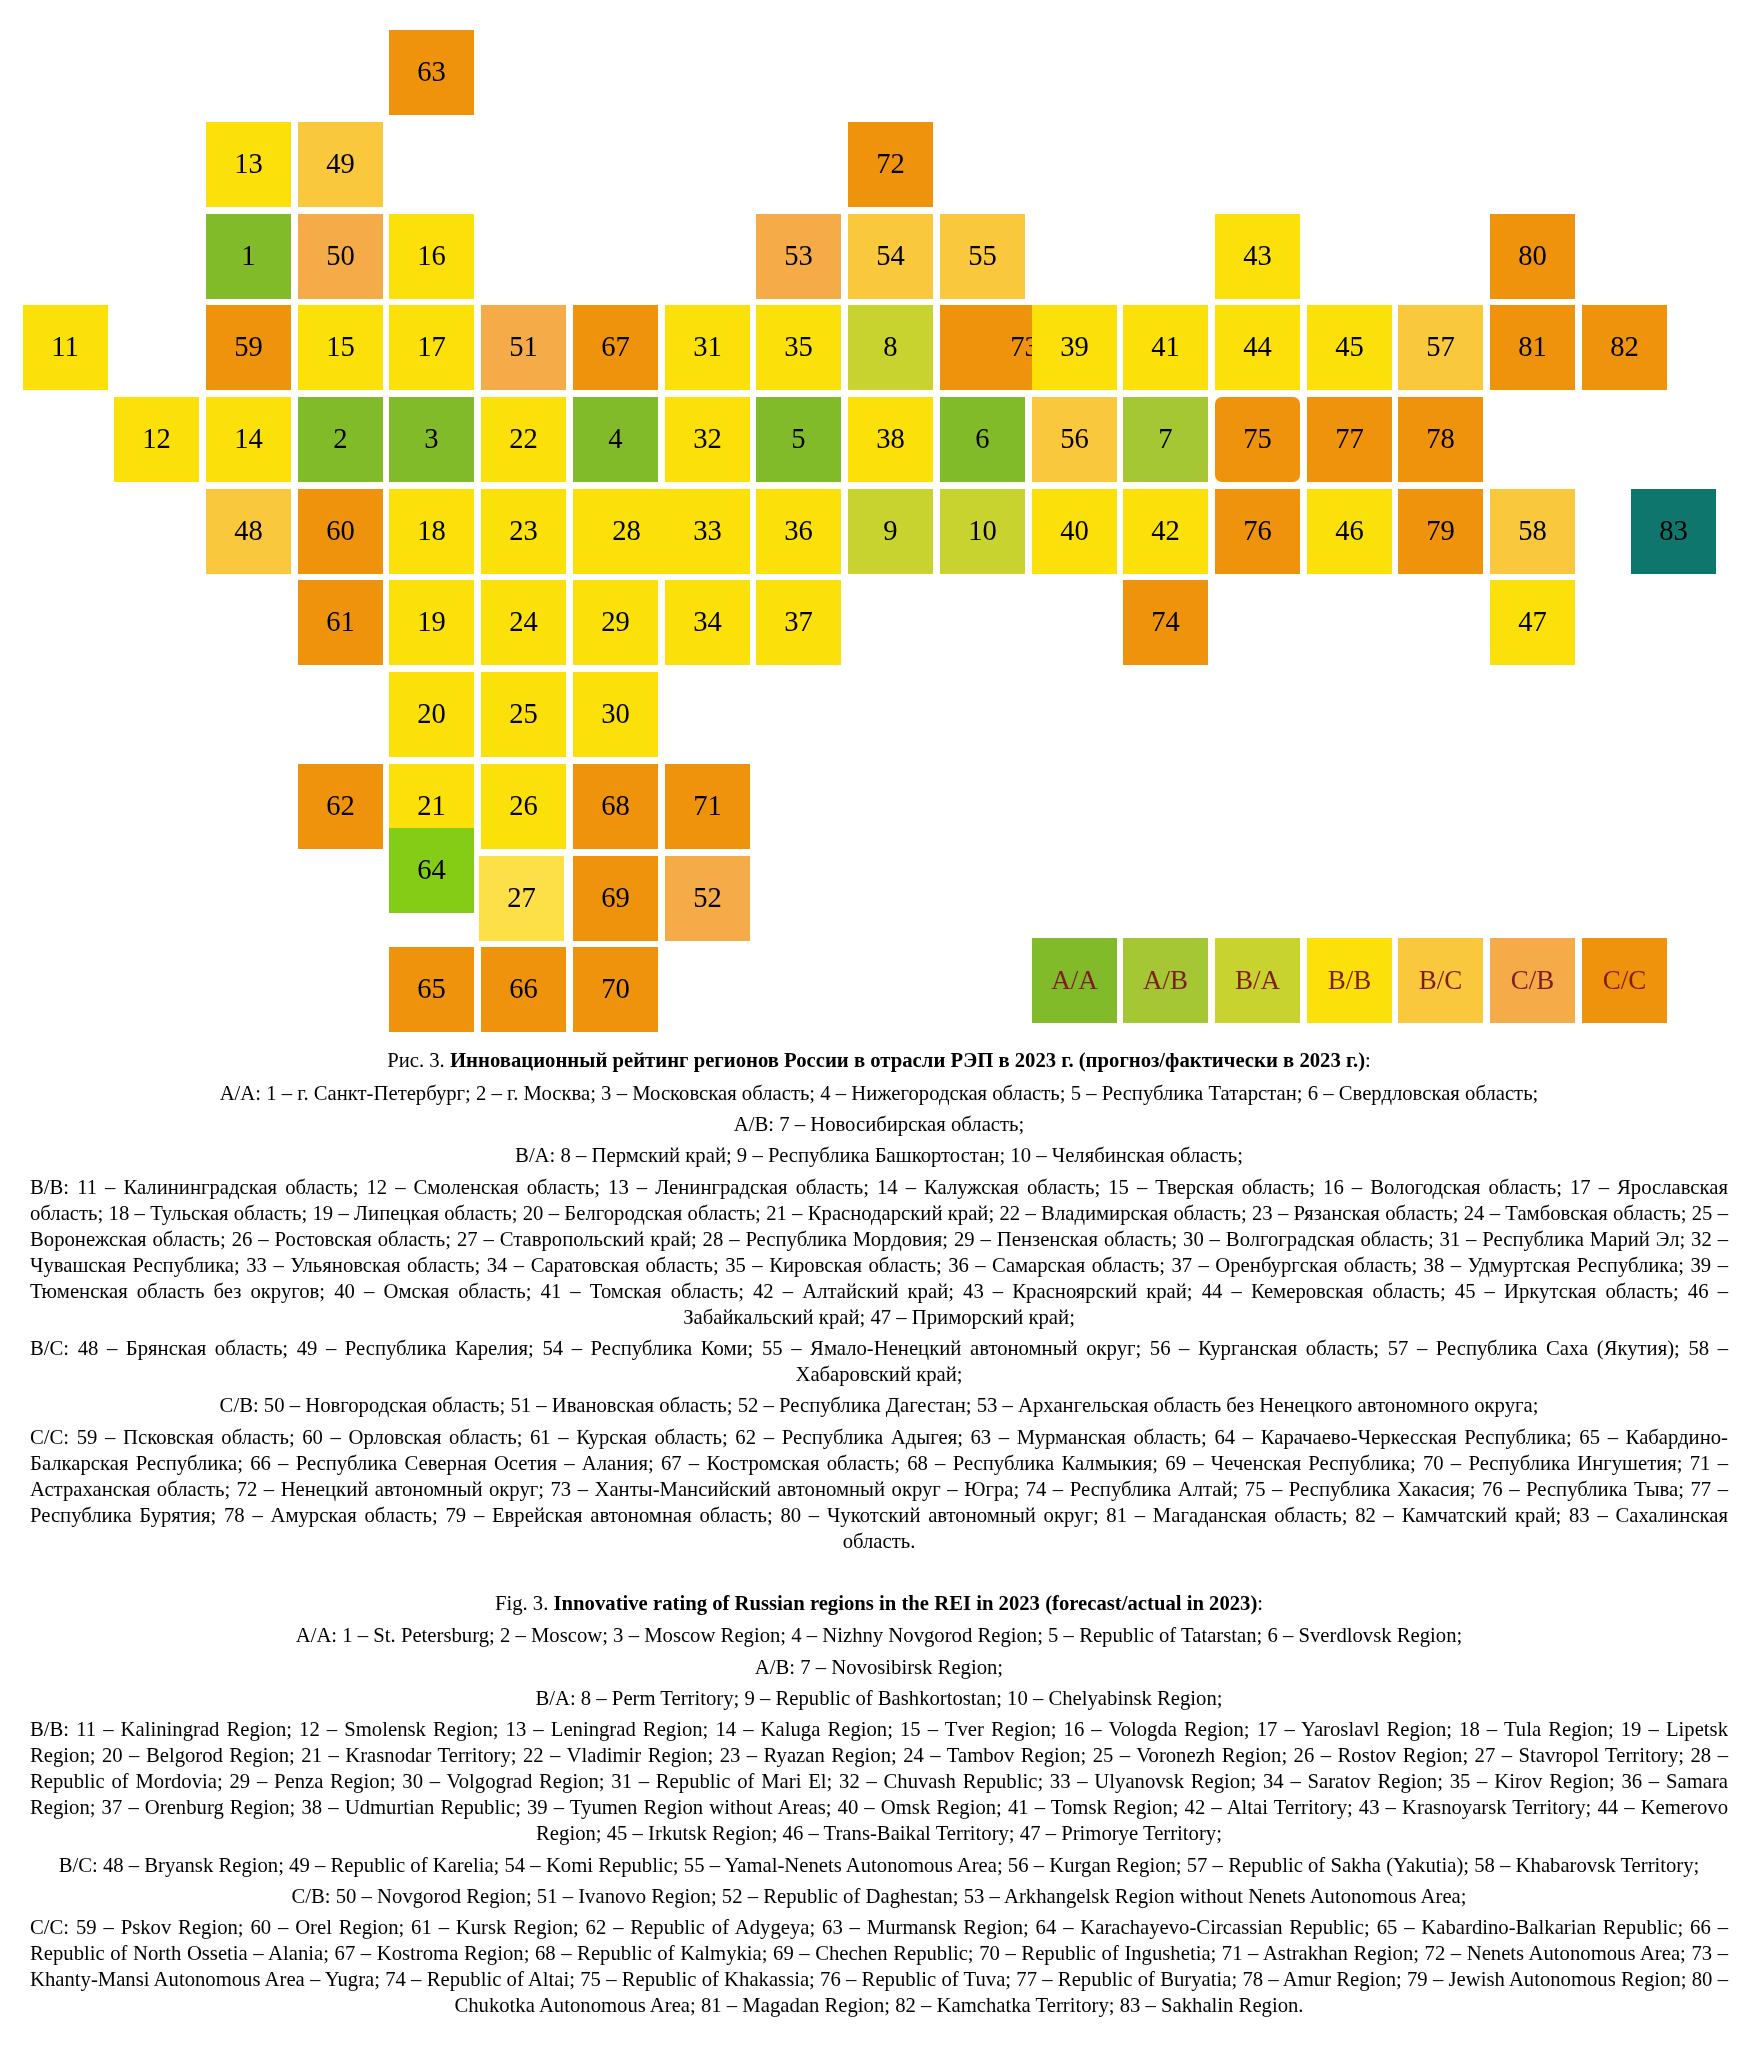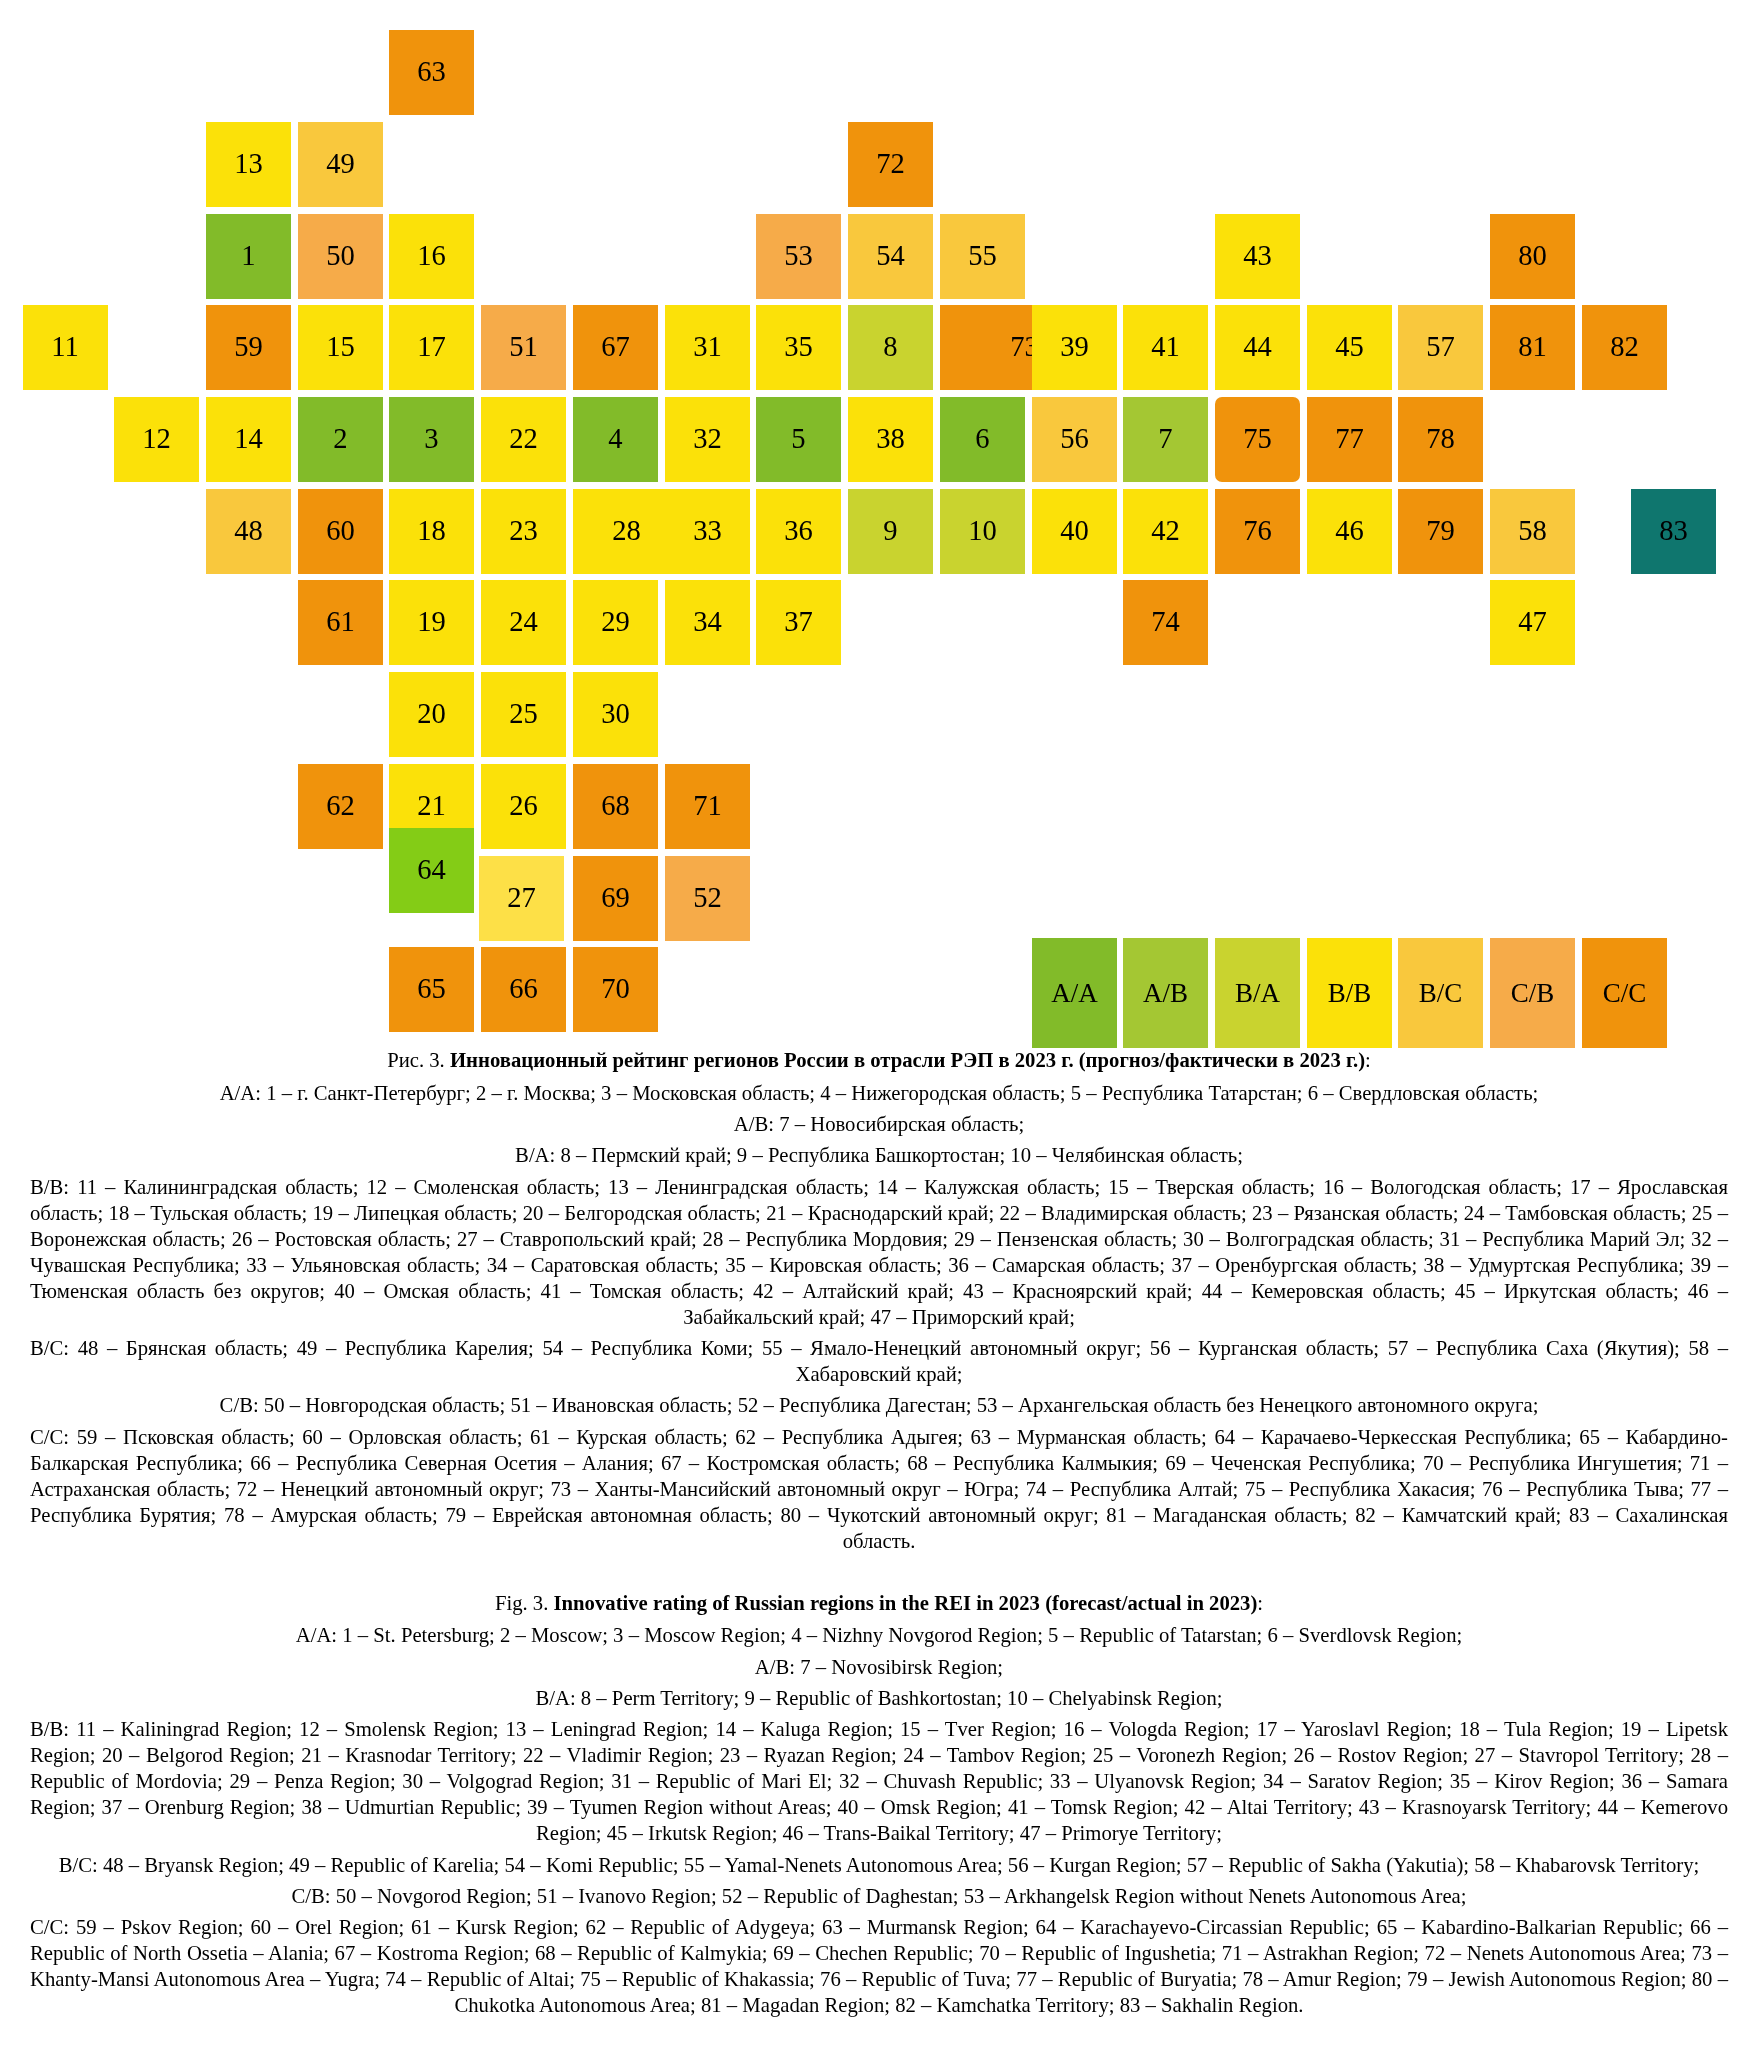--- a/index.html
+++ b/index.html
@@ -8,23 +8,23 @@
     font-family:"Liberation Serif", serif; color:#000;
   }
   .tile-map { position:absolute; left:0; top:0; width:1758px; height:1045px; }
   .tile {
     position:absolute; width:85px; height:85px;
     display:flex; align-items:center; justify-content:center;
     font-size:28.6px; line-height:1; color:#000;
   }
   .legend { position:absolute; left:0; top:0; }
   .legend-item {
-    position:absolute; width:85px; height:110px;
+    position:absolute; width:85px; height:85px;
     display:flex; align-items:center; justify-content:center;
-    font-size:27px; color:#000000;text-align:center;
+    font-size:27px; color:#7f1d1d;text-align:center;
   }
   .captions { position:absolute; left:30px; top:1047px; width:1698px; font-size:20.7px; line-height:26px; }
   .cap { margin:0 0 5.3px 0; }
   .cap.center { text-align:center; }
   .cap.justify { text-align:justify; text-align-last:center; }
   .cap-title { text-align:center; margin:0 0 6.8px 0; }
   .caption-block-en { margin-top:36px; }
 </style>
 </head>
 <body>

